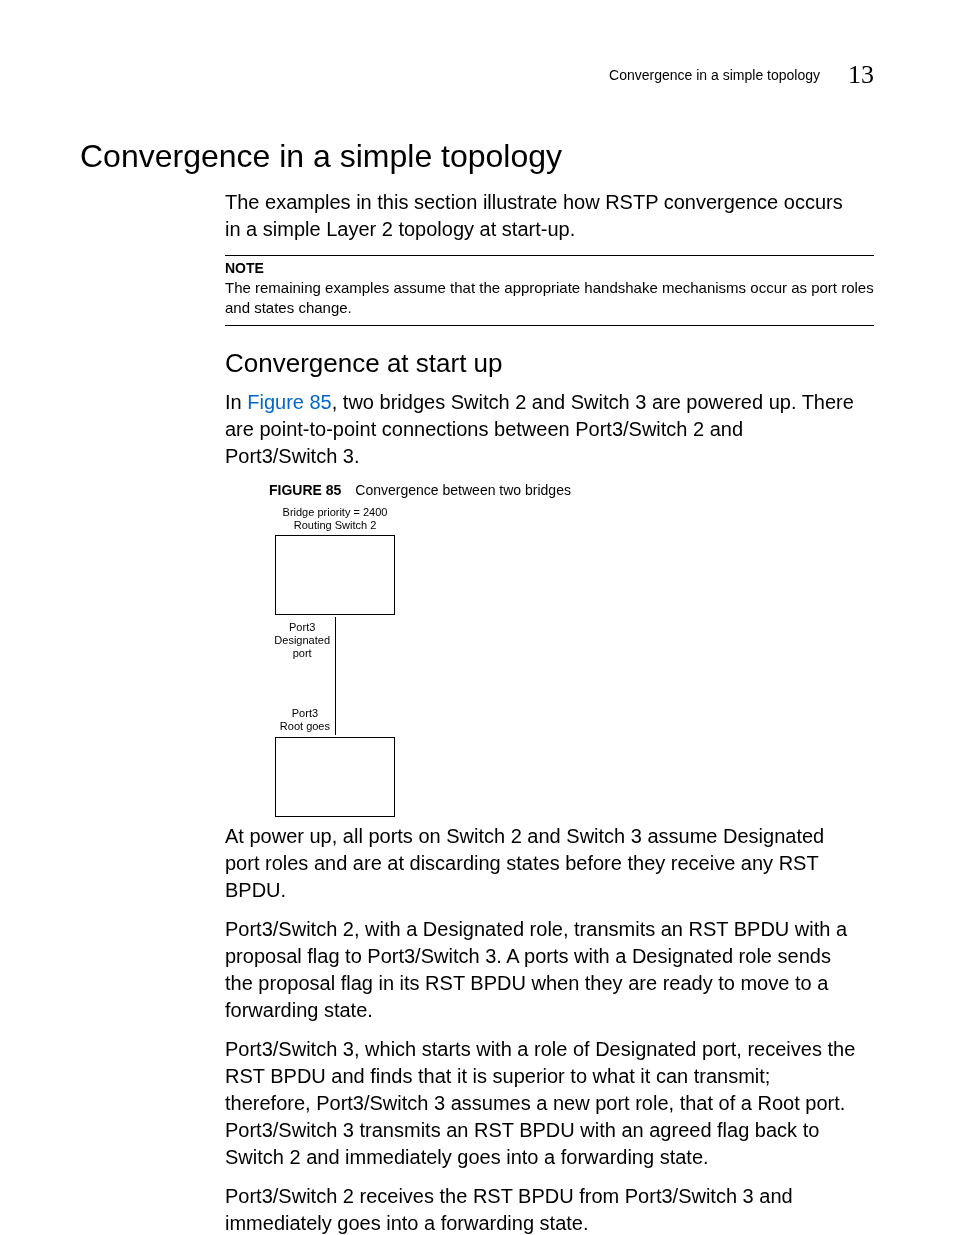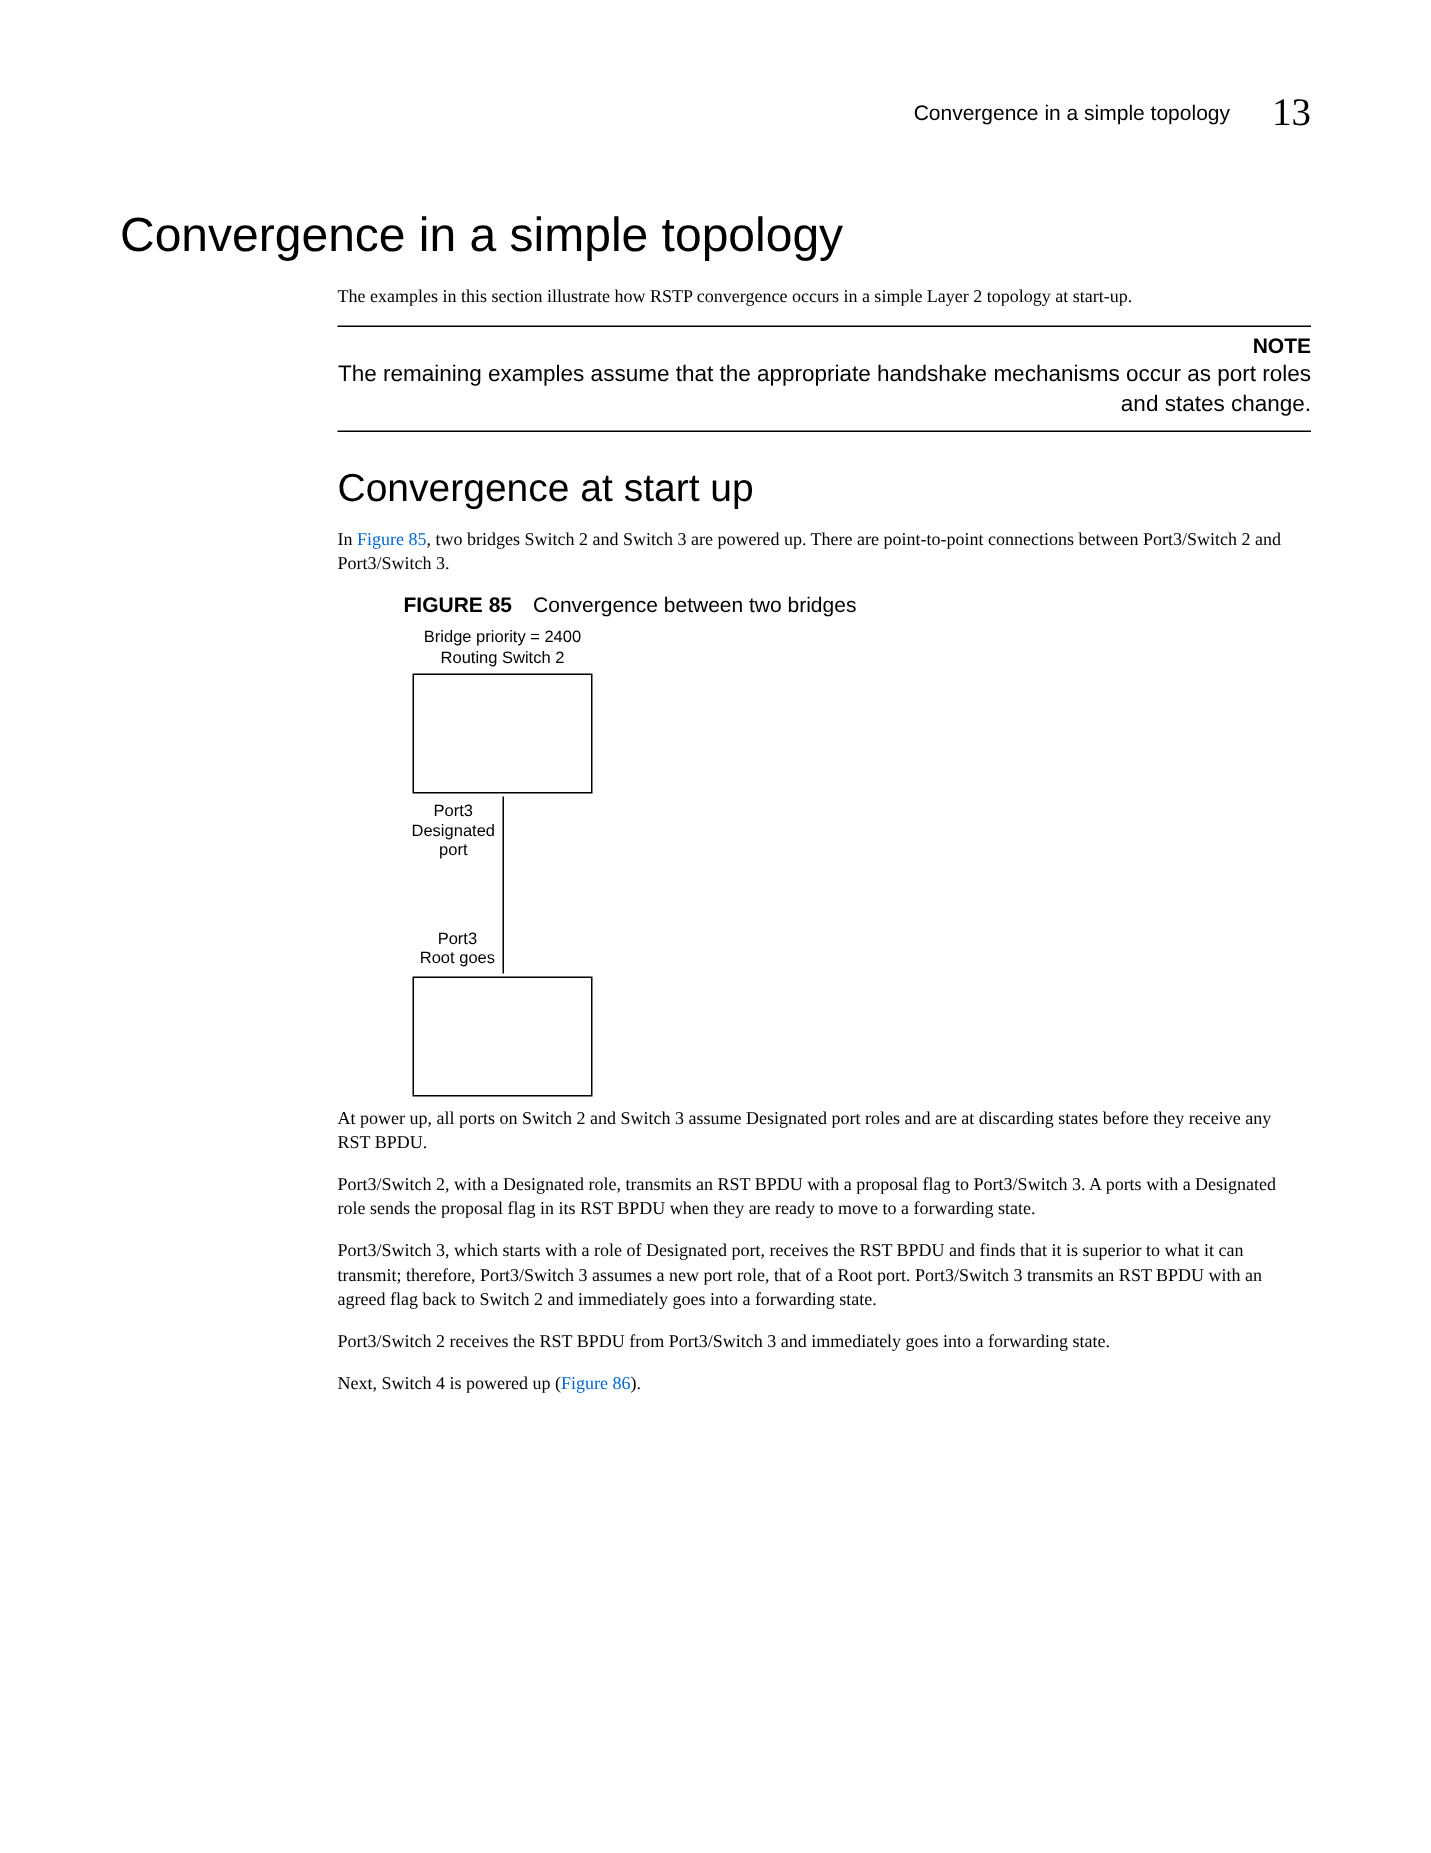--- a/index.html
+++ b/index.html
@@ -35,31 +35,29 @@
     font-weight: 400;
     font-size: 32px;
     margin: 0 0 14px 0;
     letter-spacing: 0px;
   }
   .body-indent {
     margin-left: 145px;
     margin-right: 0;
   }
   p {
-    font-size: 12px;
+    font-size: 20px;
     line-height: 1.35;
     margin: 0 15px 12px 0;
-    font-family: Liberation Serif, serif;
   }
   .note-block {
     border-top: 1.5px solid #000;
     border-bottom: 1.5px solid #000;
     padding: 4px 0 6px 0;
     margin: 10px 0 18px 0;
-    text-align: right;
   }
   .note-label {
     font-family: "Arial Narrow", Arial, sans-serif;
     font-stretch: condensed;
     font-weight: 700;
     font-size: 14px;
     margin-bottom: 2px;
   }
   h2.subheading {
     font-family: "Arial Narrow", Arial, sans-serif;

